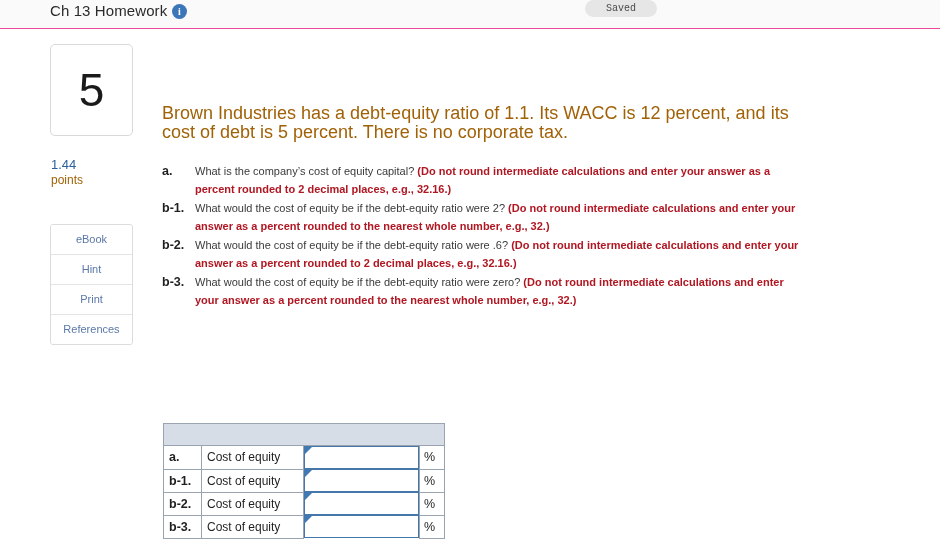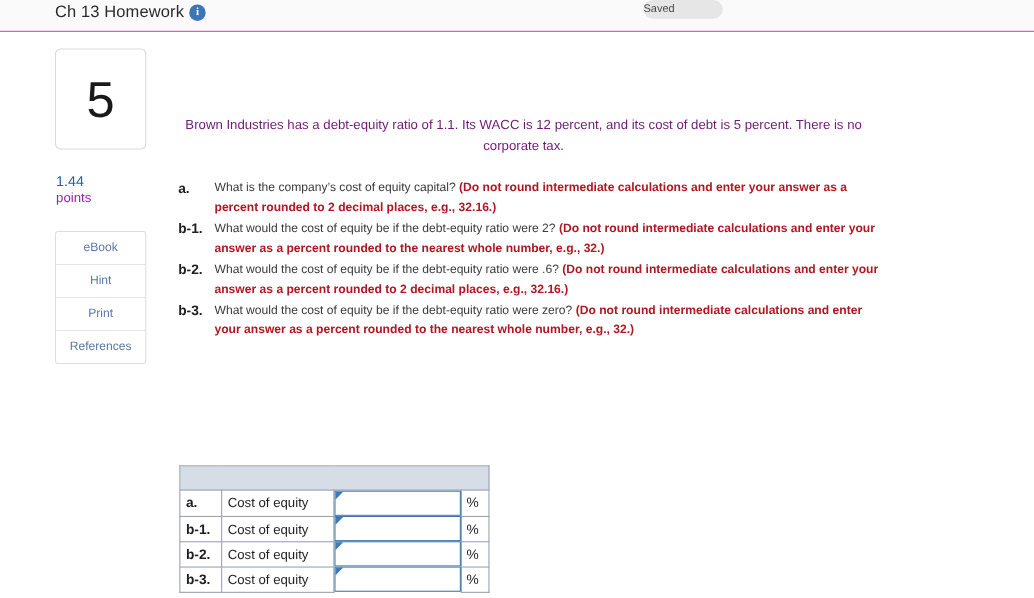--- a/index.html
+++ b/index.html
@@ -55,21 +55,22 @@
     position: absolute;
     left: 585px;
     top: 0px;
     width: 72px;
     height: 17px;
     background: #e6e6e6;
     border-radius: 9px;
     color: #4a4a4a;
     font-size: 10px;
     line-height: 17px;
-    text-align: left;
+    text-align: center;
+    font-family: Liberation Mono, monospace;
   }
 
   
   .rail {
     position: absolute;
     left: 50px;
     top: 44px;
     width: 83px;
   }
   .qnum-box {
@@ -93,25 +94,25 @@
     margin-top: 21px;
     padding-left: 1px;
   }
   .points-val {
     font-size: 13px;
     color: #2c5f9e;
     line-height: 16px;
   }
   .points-lbl {
     font-size: 12px;
-    color: #a21caf;
+    color: #a16207;
     line-height: 15px;
   }
   .tool-stack {
-    margin-top: 22px;
+    margin-top: 36px;
     width: 83px;
     border: 1px solid #dcdcdc;
     border-radius: 3px;
     background: #ffffff;
     box-sizing: border-box;
     overflow: hidden;
   }
   .tool-btn {
     height: 29px;
     line-height: 29px;
@@ -125,25 +126,24 @@
   .tool-btn:last-child { border-bottom: none; }
 
   
   .content {
     position: absolute;
     left: 162px;
     top: 104px;
     width: 640px;
   }
   .stem {
-    font-size: 12px;
+    font-size: 18px;
     line-height: 19px;
-    color: #701a75;
+    color: #a16207;
     max-width: 628px;
-    text-align: center;
   }
   .parts {
     margin-top: 20px;
   }
   .part-row {
     display: flex;
     align-items: flex-start;
     margin-bottom: 1px;
   }
   .part-label {

